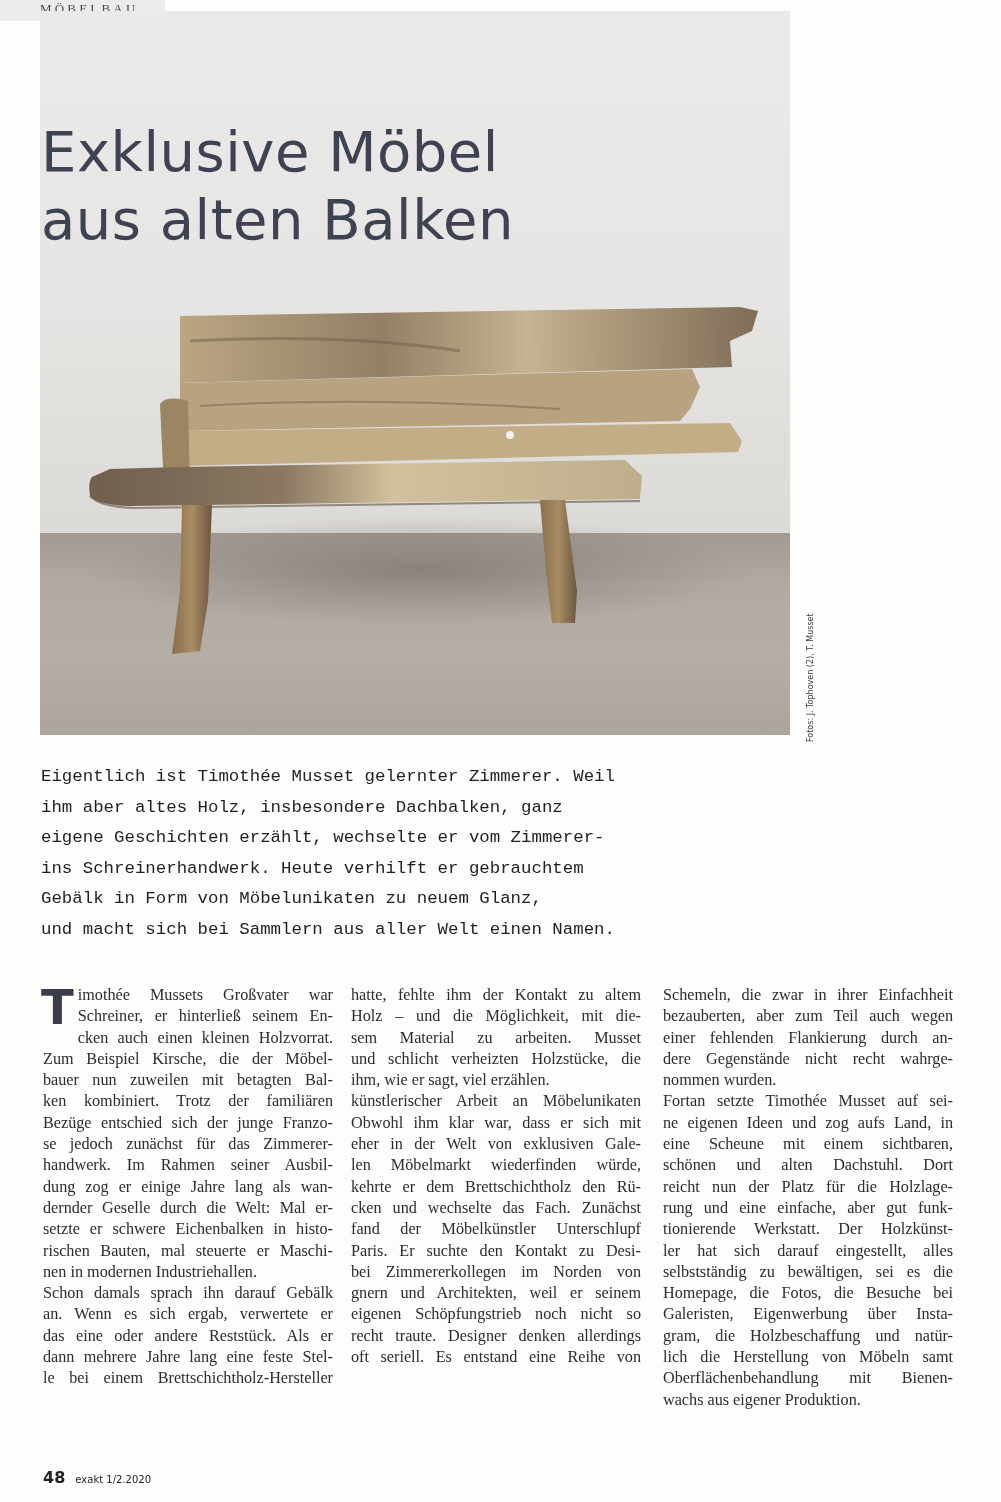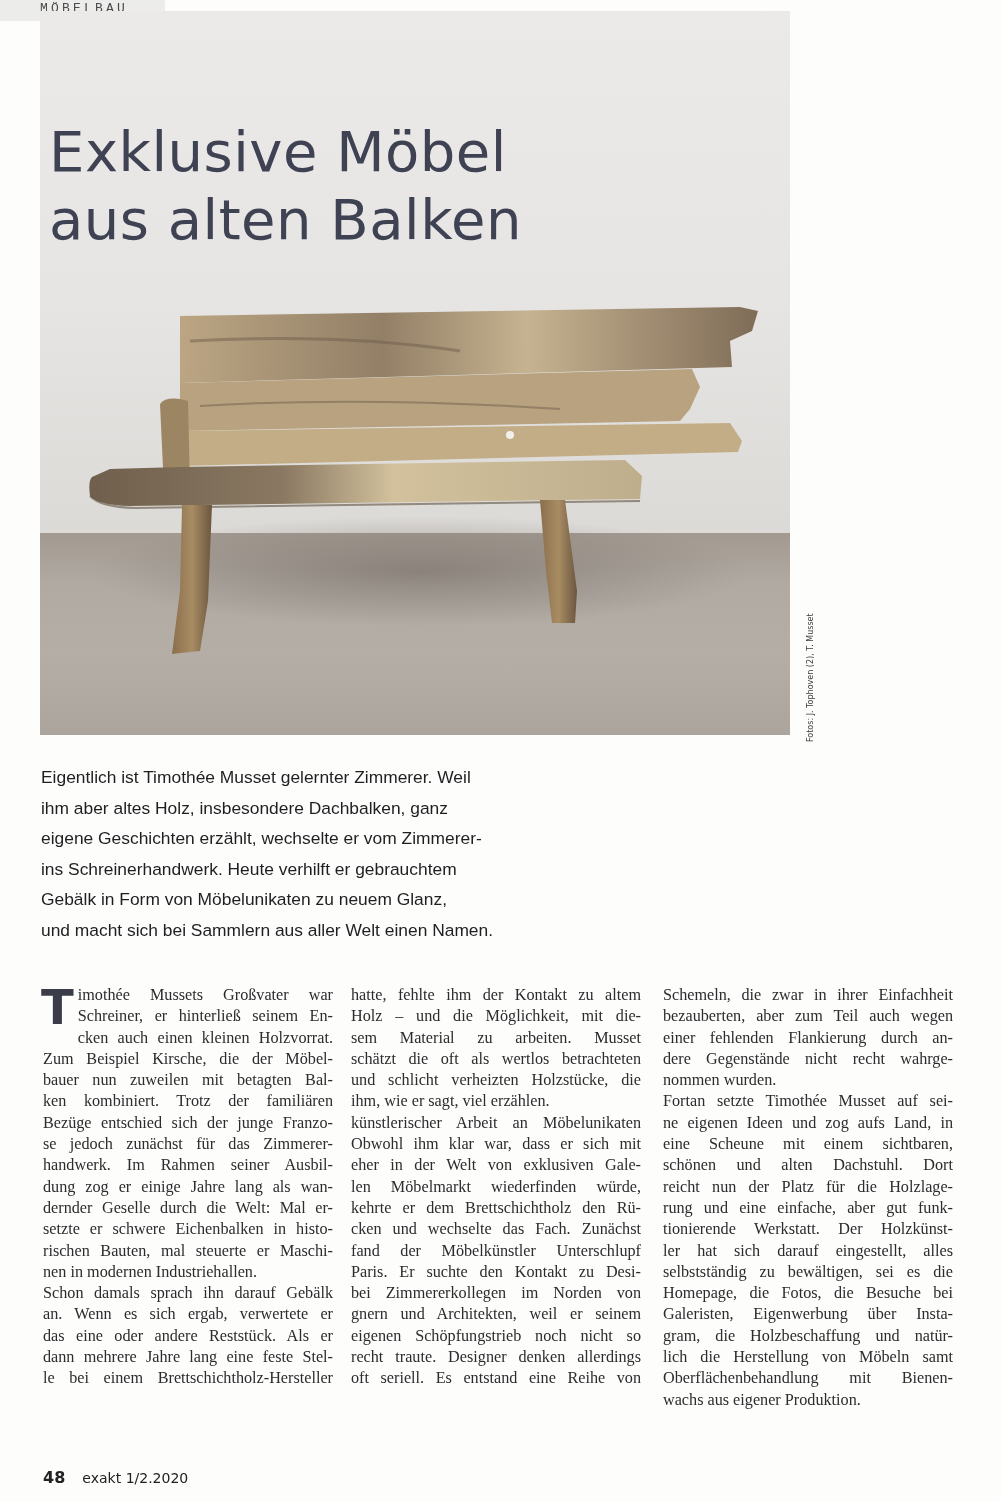--- a/index.html
+++ b/index.html
@@ -8,21 +8,21 @@
     background: #fdfdfc;
     font-family: "Liberation Serif", serif;
     color: #2a2a2c;
   }
   .section-tab {
     position: absolute; left: 0; top: 0; width: 165px; height: 21px;
     background: #ececea;
   }
   .section-label {
     position: absolute; left: 40px; top: 1px;
-    font-family: Liberation Mono, monospace; font-size: 13px; letter-spacing: 3.2px;
+    font-family: Liberation Serif, serif; font-size: 13px; letter-spacing: 3.2px;
     color: #4a4a4e;
   }
   .photo {
     position: absolute; left: 40px; top: 11px; width: 750px; height: 724px;
     overflow: hidden;
     background: #ecebea;
   }
   .photo .wall {
     position: absolute; left: 0; top: 0; width: 100%; height: 522px;
     background: linear-gradient(180deg, #eceae8 0%, #e6e5e3 55%, #dcdad7 100%);
@@ -31,30 +31,30 @@
     position: absolute; left: 0; top: 522px; width: 100%; height: 202px;
     background: linear-gradient(180deg, #a29a91 0%, #b1aaa2 25%, #b5aea6 60%, #aca59d 100%);
   }
   .photo svg { position: absolute; left: 0; top: 0; }
   .headline {
     position: absolute; left: 41px; top: 118px;
     font-family: "DejaVu Sans", sans-serif; font-size: 56px; line-height: 68px;
     color: #3e4252; letter-spacing: 0.5px; font-weight: normal;
     margin: 0;
   }
-  .headline span { display: block; padding-left: 8px; }
+  .headline span { display: block; }
   .credit {
     position: absolute; left: 806px; top: 742px;
     transform: rotate(-90deg); transform-origin: 0 0;
     font-family: "DejaVu Sans", sans-serif; font-size: 8px; color: #3a3a3a;
     white-space: nowrap;
   }
   .lead {
     position: absolute; left: 41px; top: 762px; width: 640px;
-    font-family: Liberation Sans, sans-serif; font-size: 17.4px; line-height: 30.6px;
+    font-family: Liberation Mono, monospace; font-size: 17.4px; line-height: 30.6px;
     color: #1f1f22;
   }
   .lead span { display: block; white-space: nowrap; }
   .col {
     position: absolute; top: 985px; width: 290px;
     font-size: 16.2px; line-height: 21.3px; color: #2c2c2e;
   }
   .col span.line { display: block; white-space: nowrap; text-align: justify; text-align-last: justify; }
   .col span.line.last { text-align-last: left; }
   .col1 { left: 43px; }
@@ -63,21 +63,21 @@
   .dropcap {
     float: left; font-family: "DejaVu Sans", sans-serif; font-weight: bold;
     font-size: 48px; line-height: 40px; color: #3a3c4a; margin: 2px 4px 0 -2px;
     height: 42px;
   }
   .footer {
     position: absolute; left: 43px; top: 1468px;
     font-family: "DejaVu Sans", sans-serif; color: #222;
   }
   .page-num { font-size: 16px; font-weight: bold; }
-  .issue { font-size: 14px; margin-left: 12px; }
+  .issue { font-size: 10px; margin-left: 5px; }
 </style>
 </head>
 <body>
 
 <div class="section-tab"></div>
 <div class="section-label">MÖBELBAU</div>
 
 <div class="photo">
   <div class="wall"></div>
   <div class="floor"></div>
@@ -161,21 +161,20 @@
   <span class="line">an. Wenn es sich ergab, verwertete er</span>
   <span class="line">das eine oder andere Reststück. Als er</span>
   <span class="line">dann mehrere Jahre lang eine feste Stel-</span>
   <span class="line">le bei einem Brettschichtholz-Hersteller</span>
 </div>
 
 <div class="col col2">
   <span class="line">hatte, fehlte ihm der Kontakt zu altem</span>
   <span class="line">Holz – und die Möglichkeit, mit die-</span>
   <span class="line">sem Material zu arbeiten. Musset</span>
-  <span class="line">schätzt die oft als wertlos betrachteten</span>
   <span class="line">und schlicht verheizten Holzstücke, die</span>
   <span class="line last">ihm, wie er sagt, viel erzählen.</span>
   <span class="line">künstlerischer Arbeit an Möbelunikaten</span>
   <span class="line">Obwohl ihm klar war, dass er sich mit</span>
   <span class="line">eher in der Welt von exklusiven Gale-</span>
   <span class="line">len Möbelmarkt wiederfinden würde,</span>
   <span class="line">kehrte er dem Brettschichtholz den Rü-</span>
   <span class="line">cken und wechselte das Fach. Zunächst</span>
   <span class="line">fand der Möbelkünstler Unterschlupf</span>
   <span class="line">Paris. Er suchte den Kontakt zu Desi-</span>

